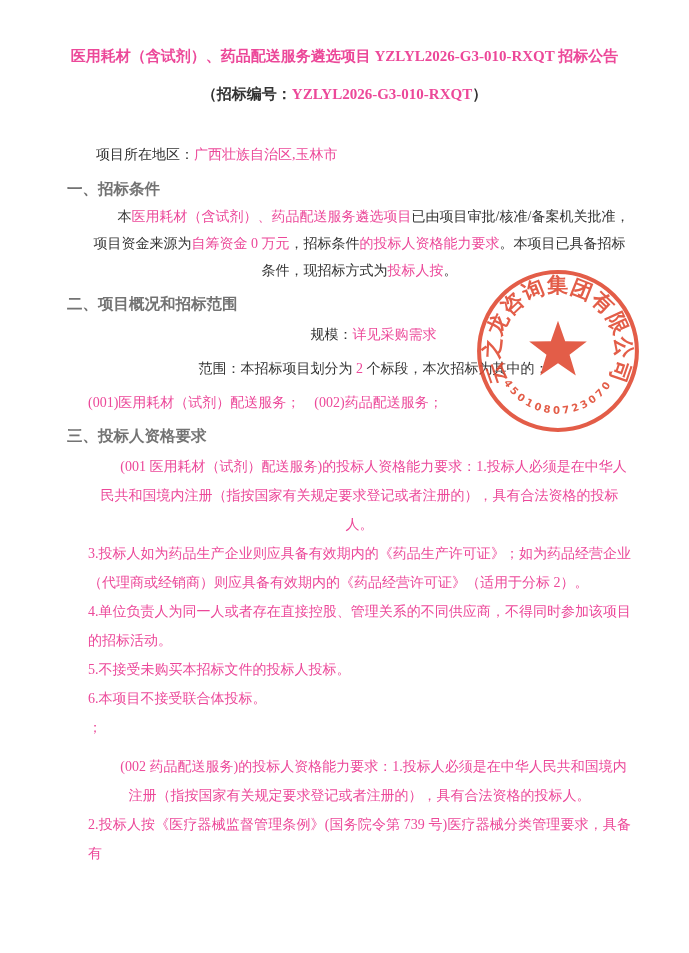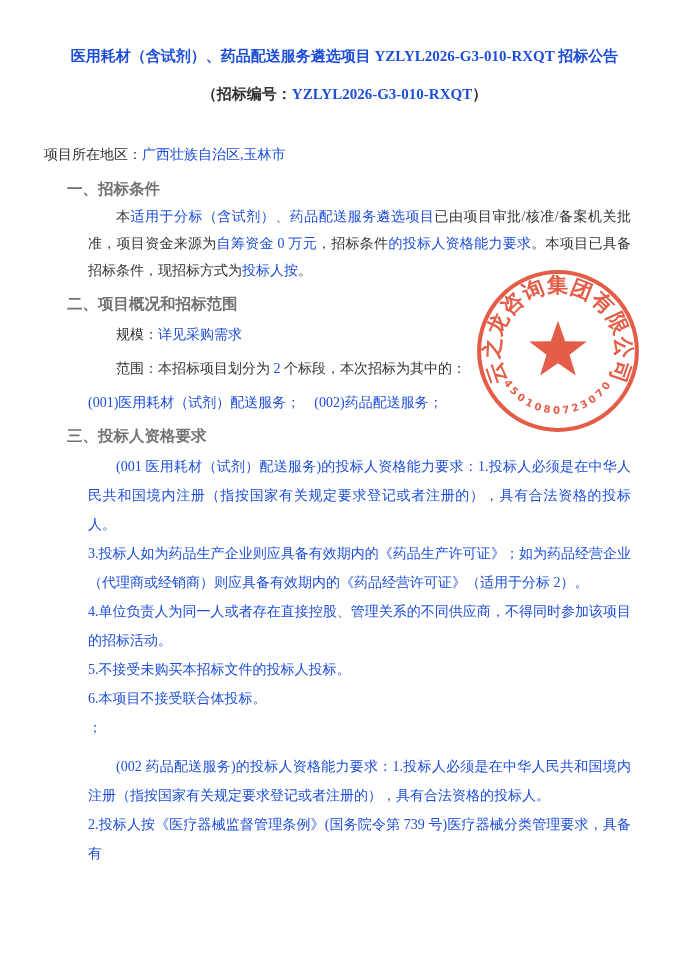--- a/index.html
+++ b/index.html
@@ -6,32 +6,32 @@
   .page {
     position: relative;
     width: 689px;
     height: 953px;
     background: #ffffff;
     font-family: "Liberation Serif", "DejaVu Serif", serif;
     color: #333333;
     overflow: hidden;
   }
   .k { color: #333333; }
-  .b { color: #1d4ed8; }
+  .b { color: #ec4899; }
   .title {
     padding-top: 37px;
     text-align: center;
     font-size: 15px;
     font-weight: bold;
     line-height: 38px;
     margin: 0;
   }
   .title .tline { display: block; }
   .meta {
-    margin: 34px 58px 0 44px;
+    margin: 34px 58px 0 96px;
     font-size: 14px;
     line-height: 16px;
   }
   h2.sec {
     font-size: 15.5px;
     font-weight: bold;
     color: #737373;
     margin: 10px 58px 0 67px;
     line-height: 20px;
   }
@@ -48,21 +48,21 @@
     margin: 0 58px 8px 88px;
   }
   .body2.firstitem { margin-top: 8px; }
   #s3 { margin-top: 6px; }
   .body3 {
     font-size: 14px;
     line-height: 29px;
     margin: 0 58px 0 88px;
     text-align: justify;
   }
-  .ind { text-indent: 2em; }
+  .ind { text-indent: 2em; text-align: center; }
   .gap { margin-top: 10px; }
   .seal {
     position: absolute;
     left: 472px;
     top: 265px;
     width: 172px;
     height: 172px;
     opacity: 0.88;
     pointer-events: none;
   }
@@ -86,21 +86,21 @@
 <div class="page">
 
   <h1 class="title">
     <span class="tline"><span class="b">医用耗材（含试剂）、药品配送服务遴选项目 YZLYL2026-G3-010-RXQT 招标公告</span></span>
     <span class="tline"><span class="k">（招标编号：</span><span class="b">YZLYL2026-G3-010-RXQT</span><span class="k">）</span></span>
   </h1>
 
   <p class="meta"><span class="k">项目所在地区：</span><span class="b">广西壮族自治区,玉林市</span></p>
 
   <h2 class="sec first">一、招标条件</h2>
-  <p class="body1 ind"><span class="k">本</span><span class="b">适用于分标（含试剂）、药品配送服务遴选项目</span><span class="k">已由项目审批/核准/备案机关批准，项目资金来源为</span><span class="b">自筹资金 0 万元</span><span class="k">，招标条件</span><span class="b">的投标人资格能力要求</span><span class="k">。本项目已具备招标条件，现招标方式为</span><span class="b">投标人按</span><span class="k">。</span></p>
+  <p class="body1 ind"><span class="k">本</span><span class="b">医用耗材（含试剂）、药品配送服务遴选项目</span><span class="k">已由项目审批/核准/备案机关批准，项目资金来源为</span><span class="b">自筹资金 0 万元</span><span class="k">，招标条件</span><span class="b">的投标人资格能力要求</span><span class="k">。本项目已具备招标条件，现招标方式为</span><span class="b">投标人按</span><span class="k">。</span></p>
 
   <h2 class="sec">二、项目概况和招标范围</h2>
   <p class="body2 ind firstitem"><span class="k">规模：</span><span class="b">详见采购需求</span></p>
   <p class="body2 ind"><span class="k">范围：本招标项目划分为 </span><span class="b">2</span><span class="k"> 个标段，本次招标为其中的：</span></p>
   <p class="body2"><span class="b">(001)医用耗材（试剂）配送服务；</span><span class="k">　</span><span class="b">(002)药品配送服务；</span></p>
 
   <h2 class="sec">三、投标人资格要求</h2>
   <div id="s3">
       <p class="body3 b ind">(001 医用耗材（试剂）配送服务)的投标人资格能力要求：1.投标人必须是在中华人民共和国境内注册（指按国家有关规定要求登记或者注册的），具有合法资格的投标人。</p>
       <p class="body3 b">3.投标人如为药品生产企业则应具备有效期内的《药品生产许可证》；如为药品经营企业（代理商或经销商）则应具备有效期内的《药品经营许可证》（适用于分标 2）。</p>

